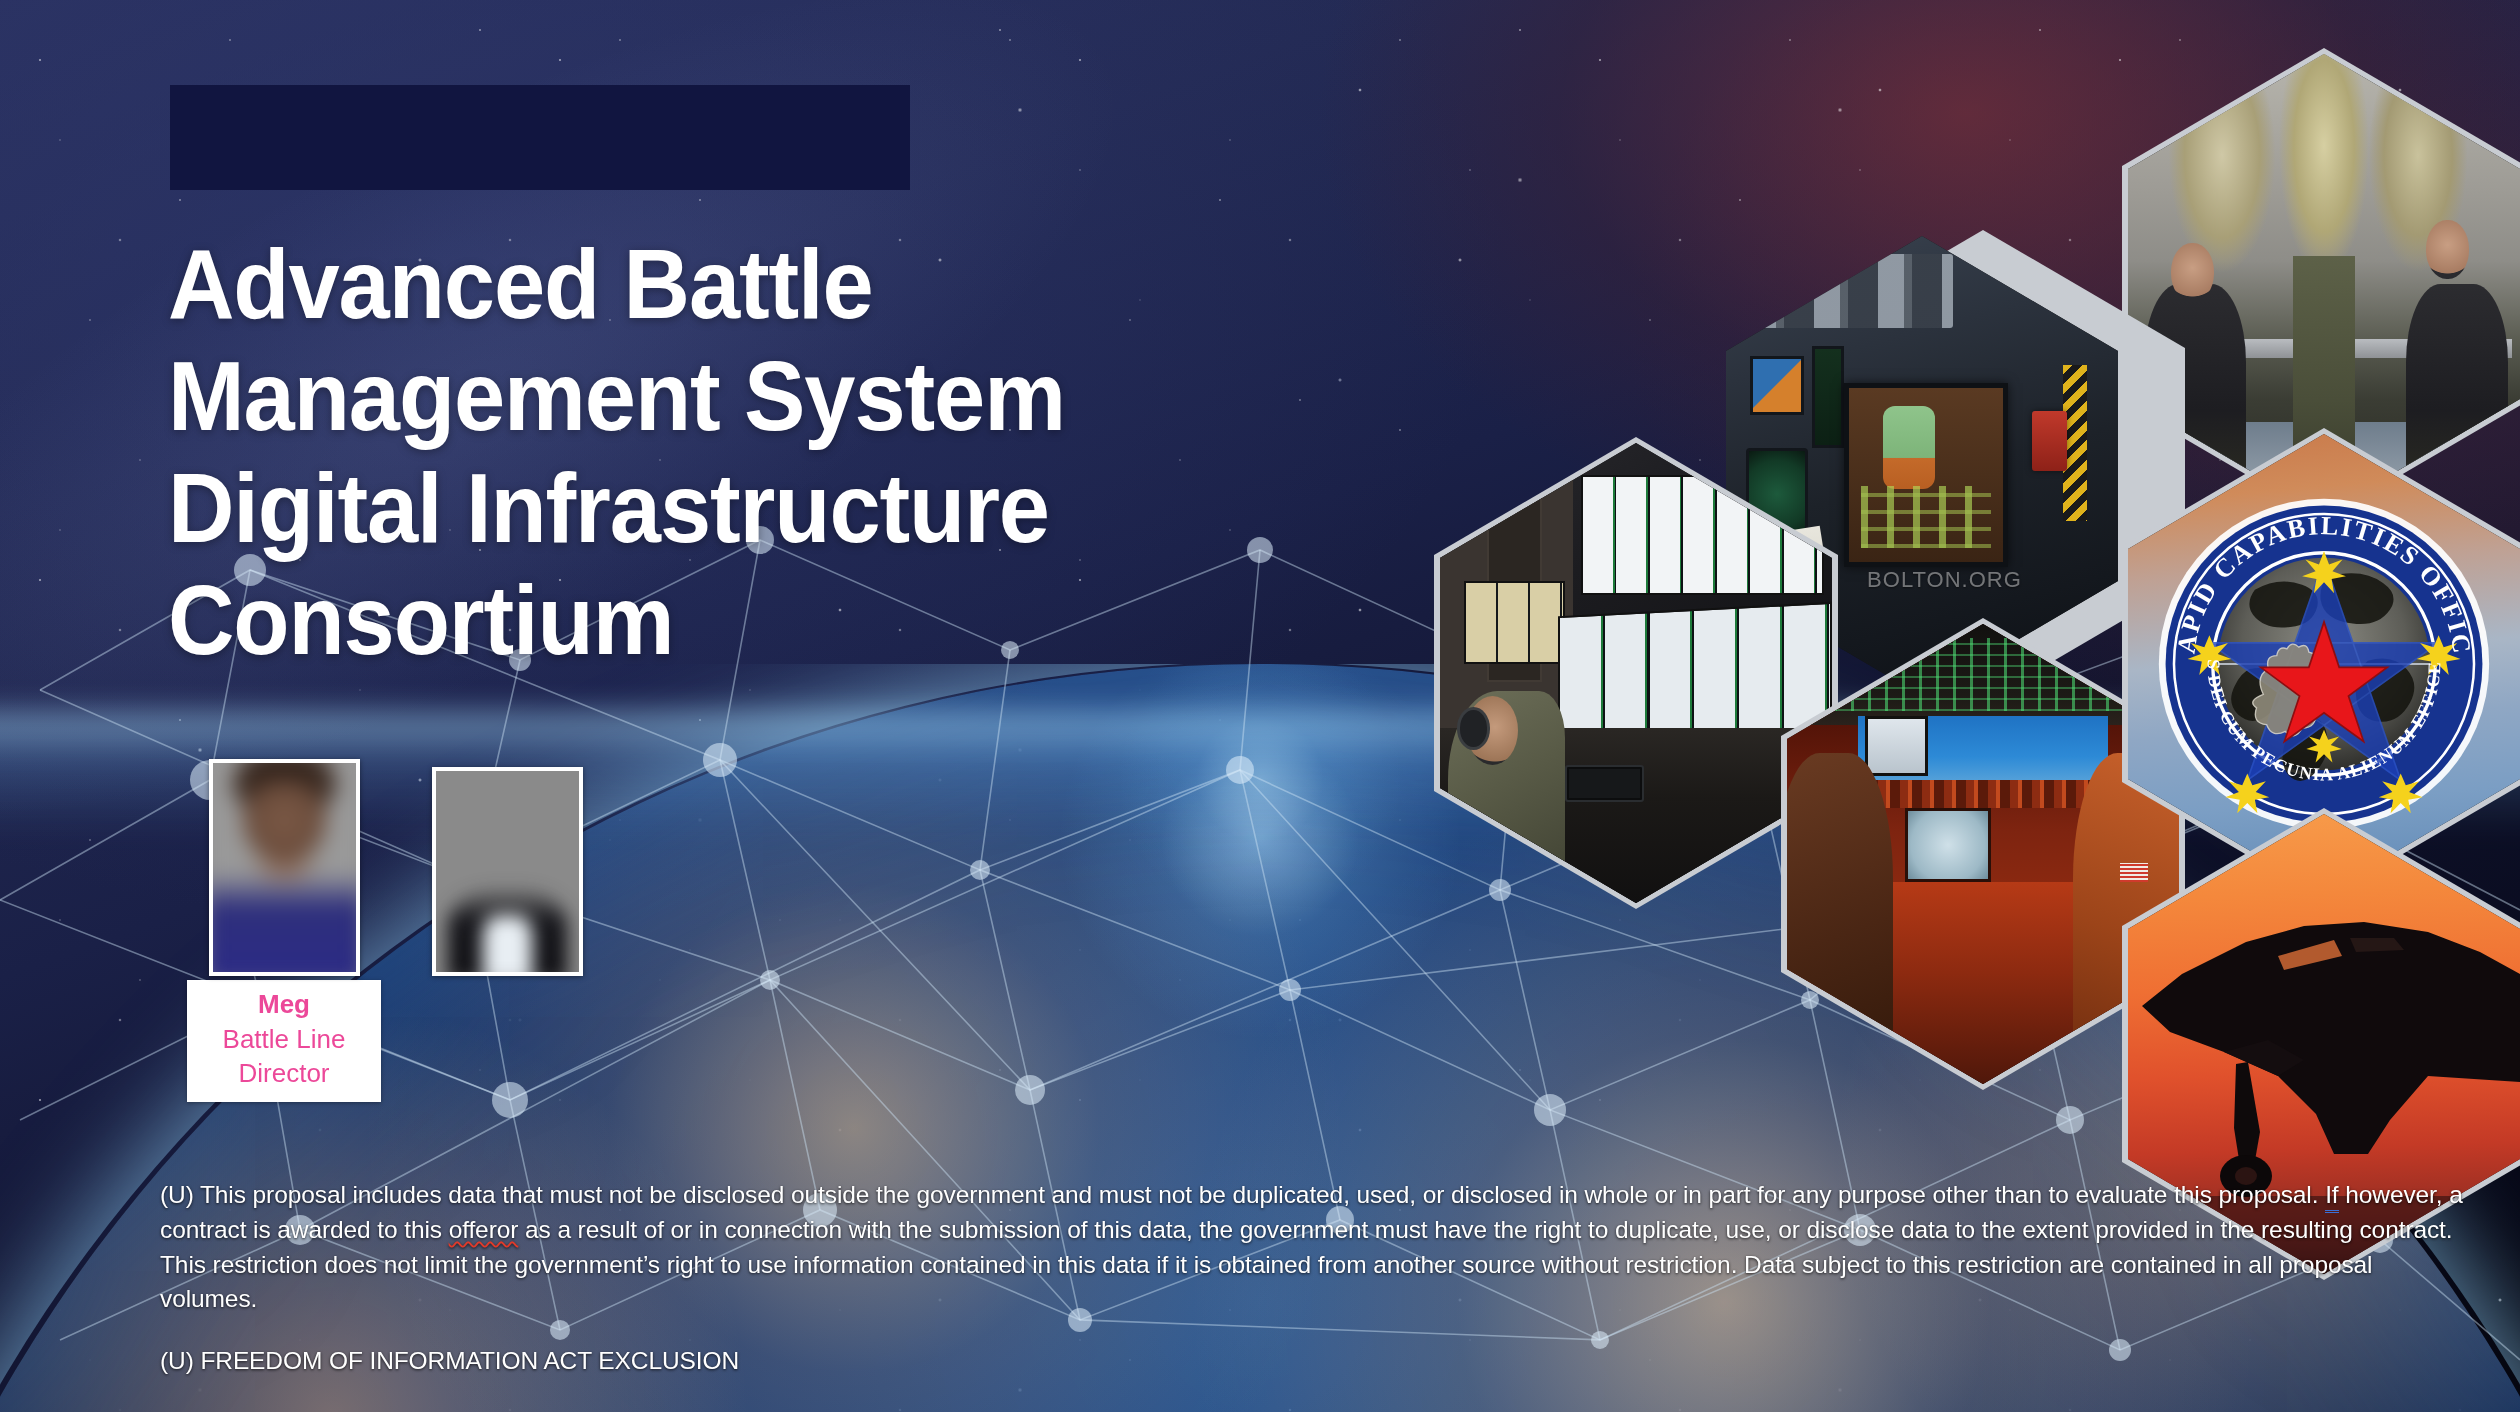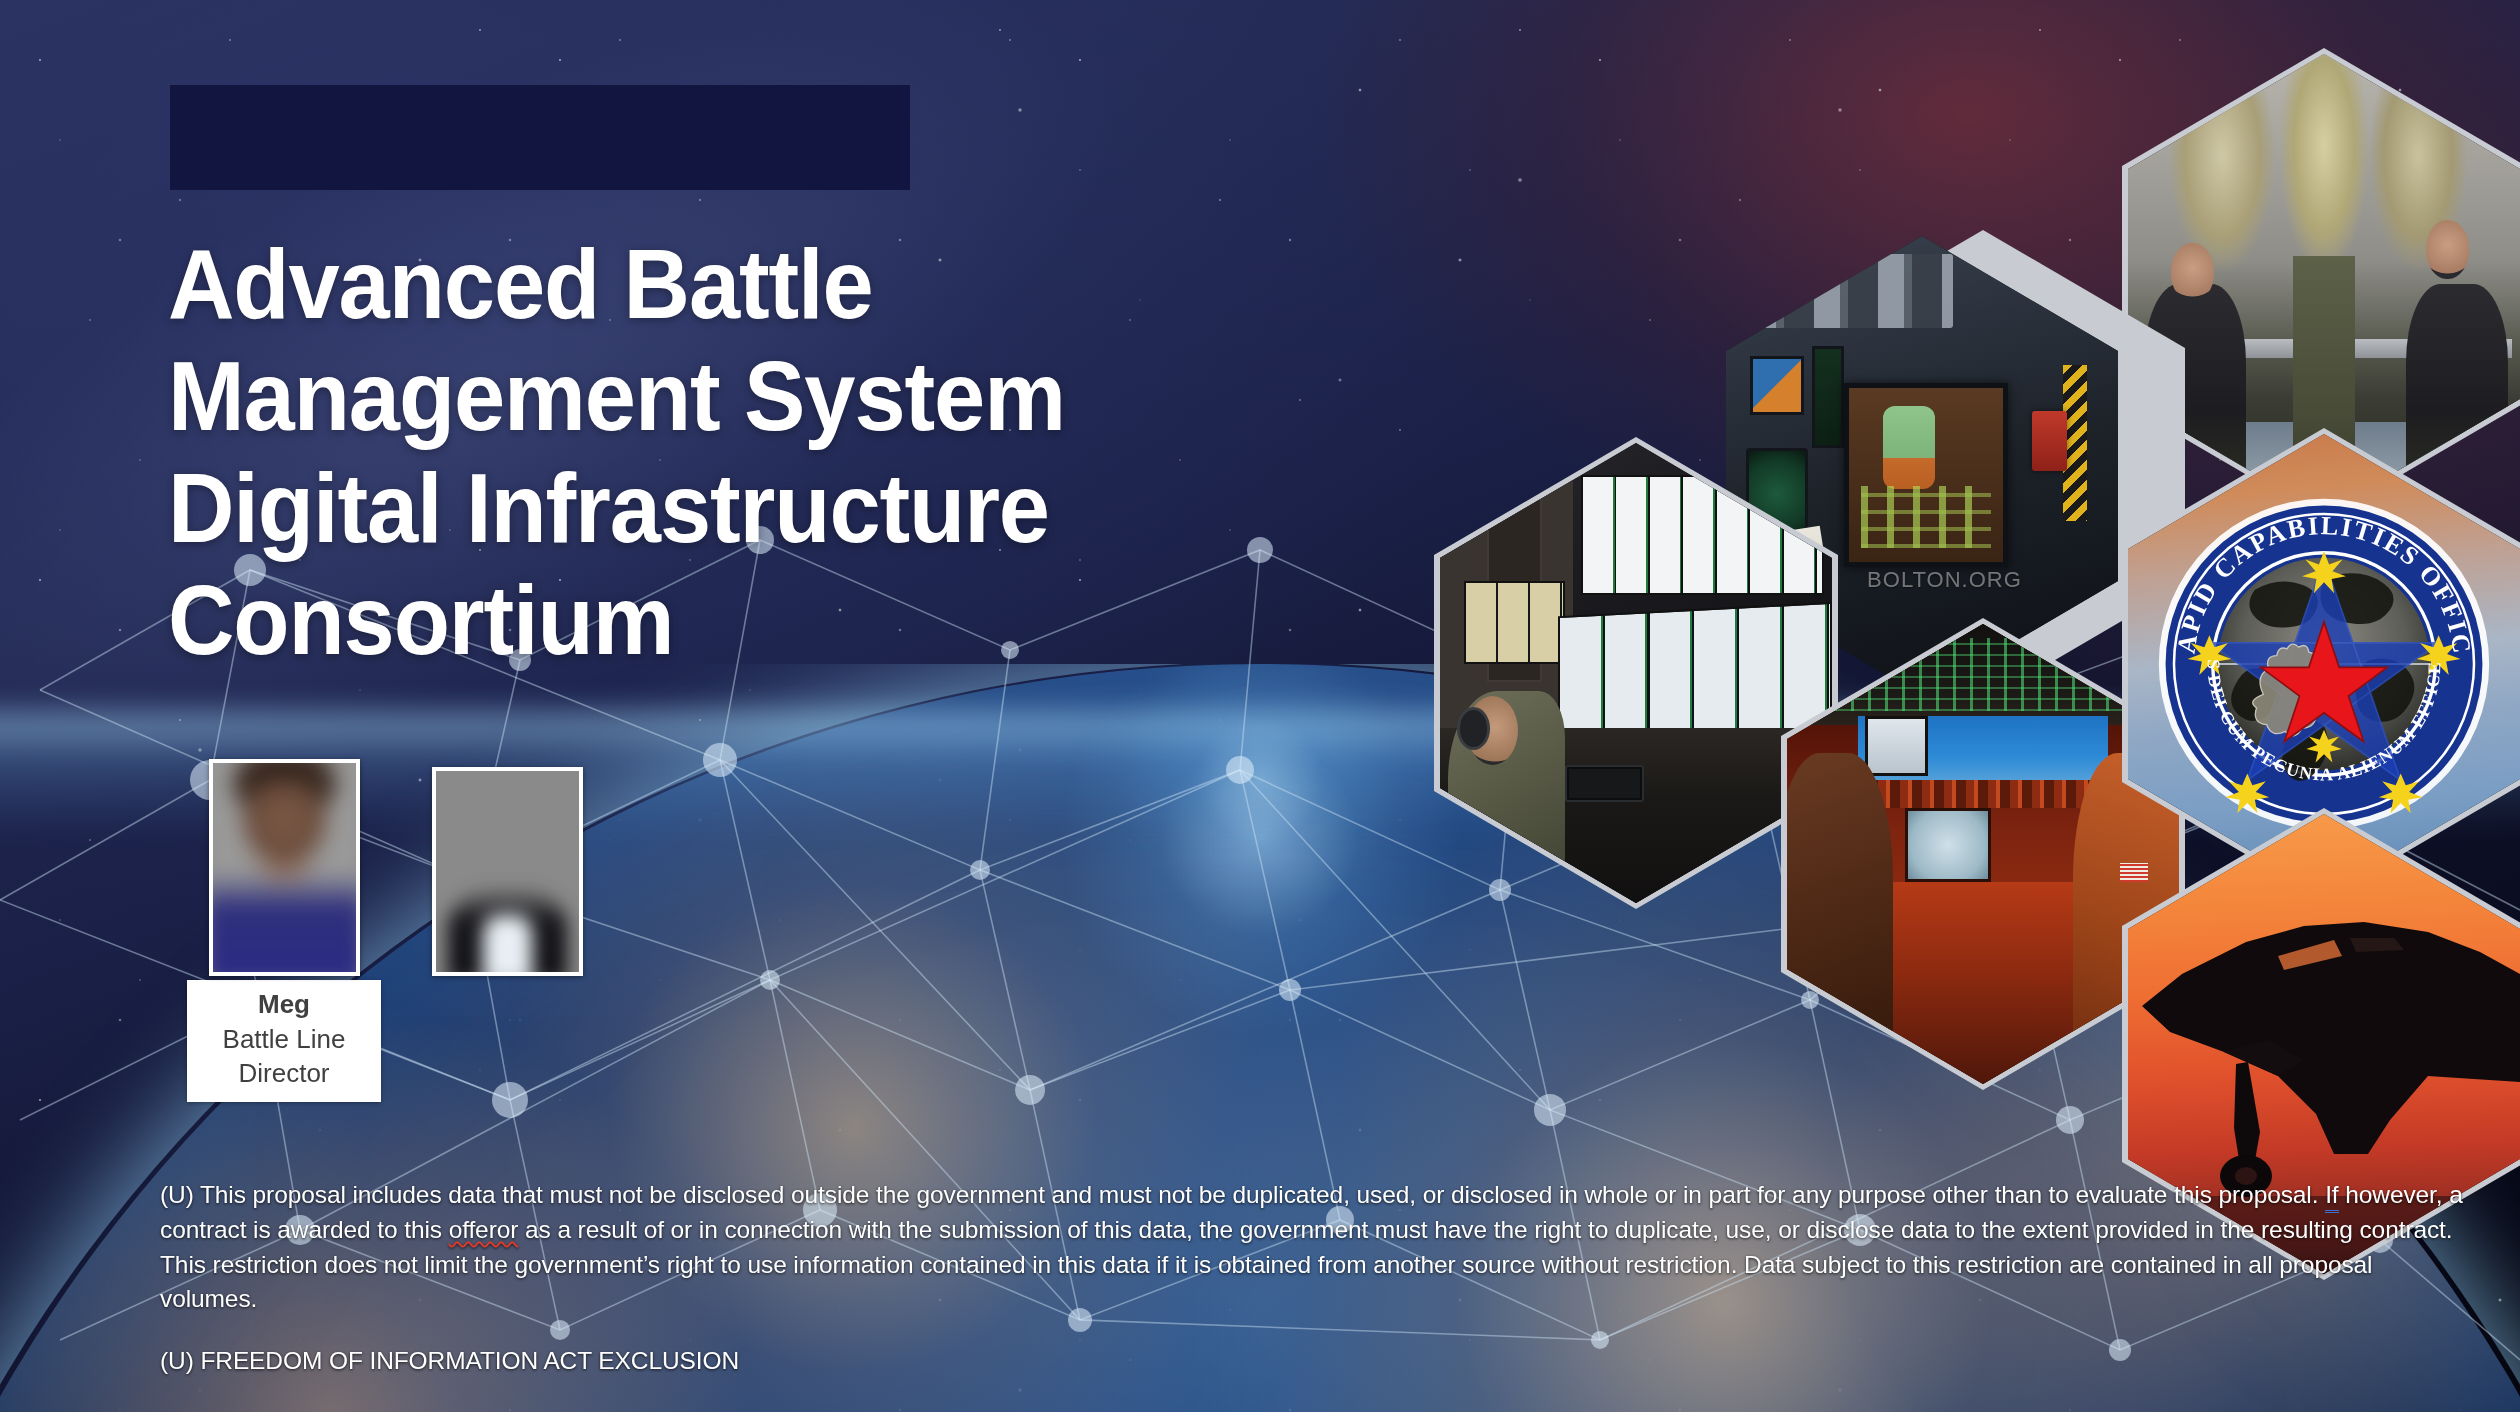--- a/index.html
+++ b/index.html
@@ -147,21 +147,21 @@
   .person { position:absolute; }
   .person .photo {
     border:4px solid #ffffff;
     background:#8a8a8a;
     position:relative;
     overflow:hidden;
     box-shadow:0 1px 5px rgba(0,0,0,.45);
   }
   .person .caption {
     background:#ffffff;
-    color:#404040;
+    color:#ec4899;
     text-align:center;
     font-size:26px;
     line-height:1.33;
     padding:7px 10px 11px;
     box-shadow:0 1px 4px rgba(0,0,0,.35);
   }
   .person .caption .nm { font-weight:700; display:block; }
   .person .caption .rl { font-weight:400; display:block; }
 
   

